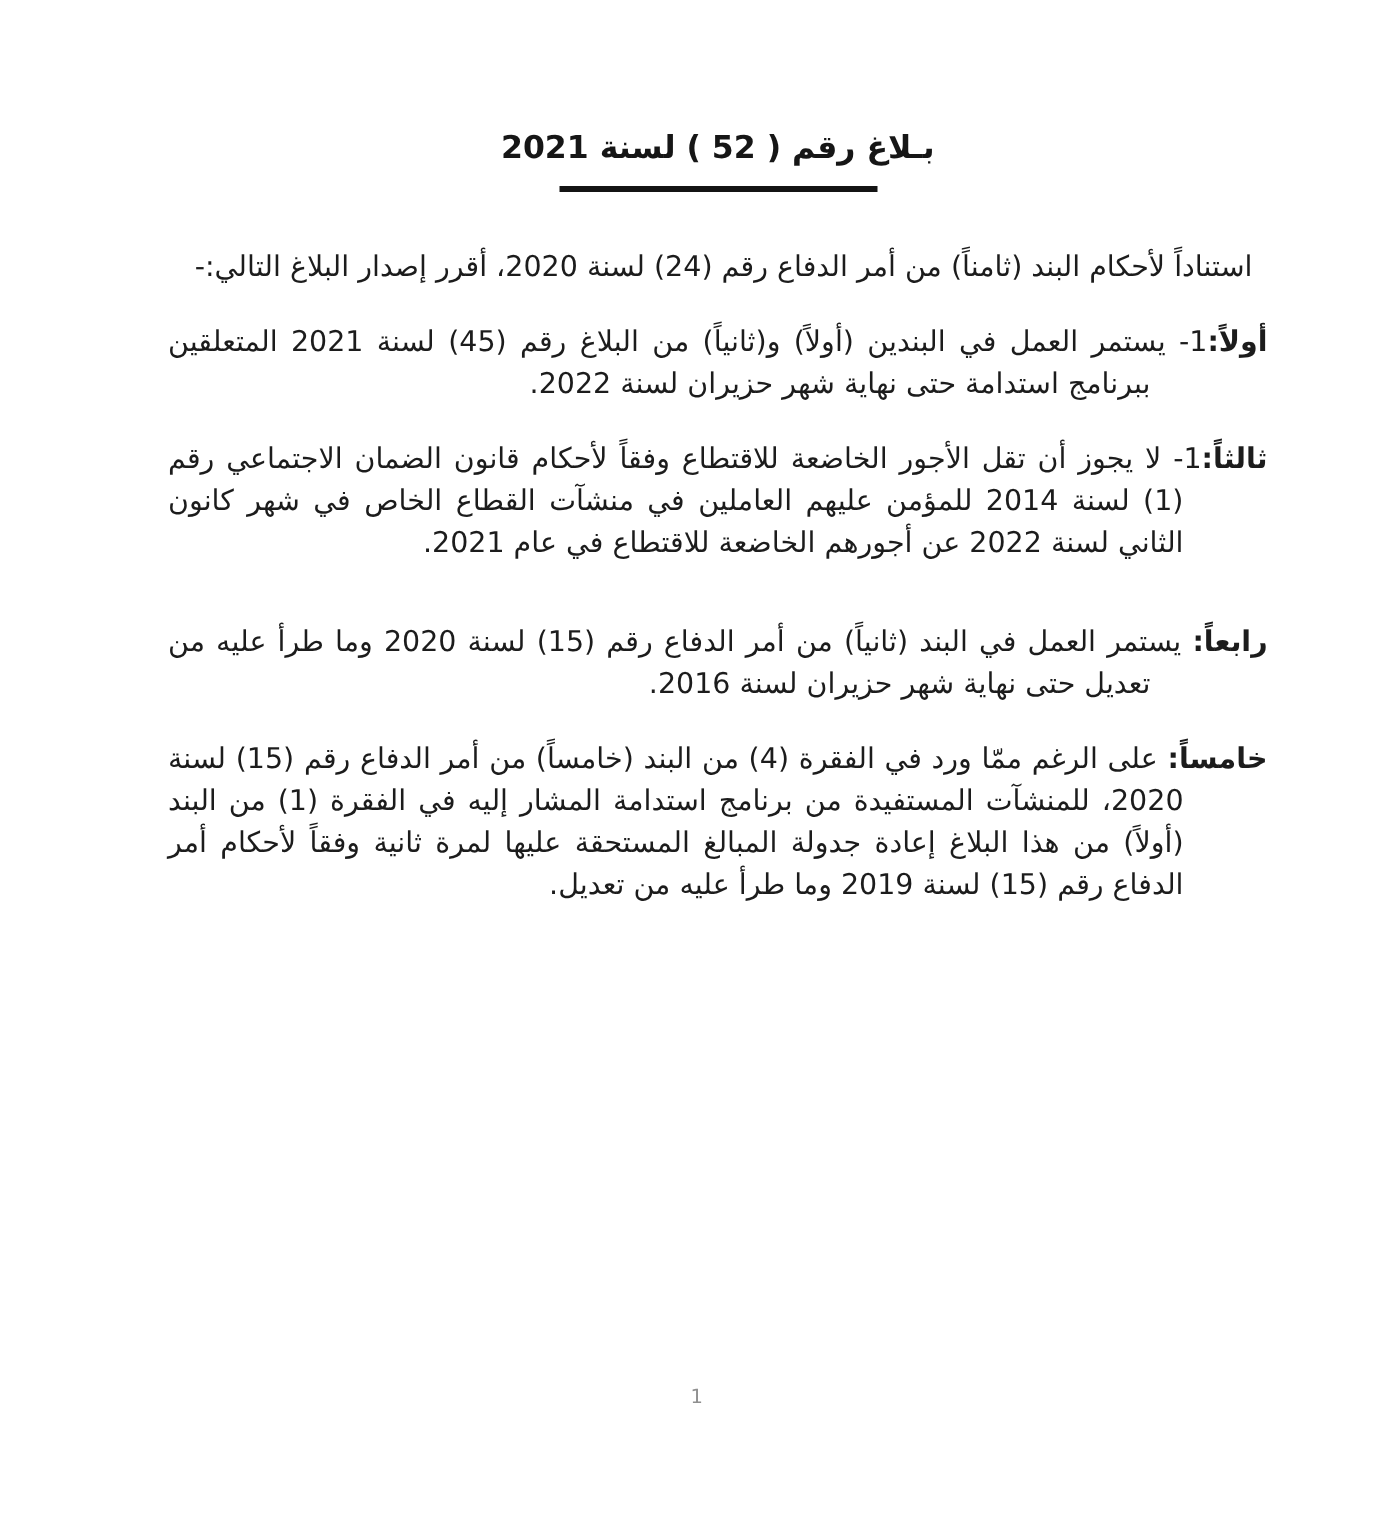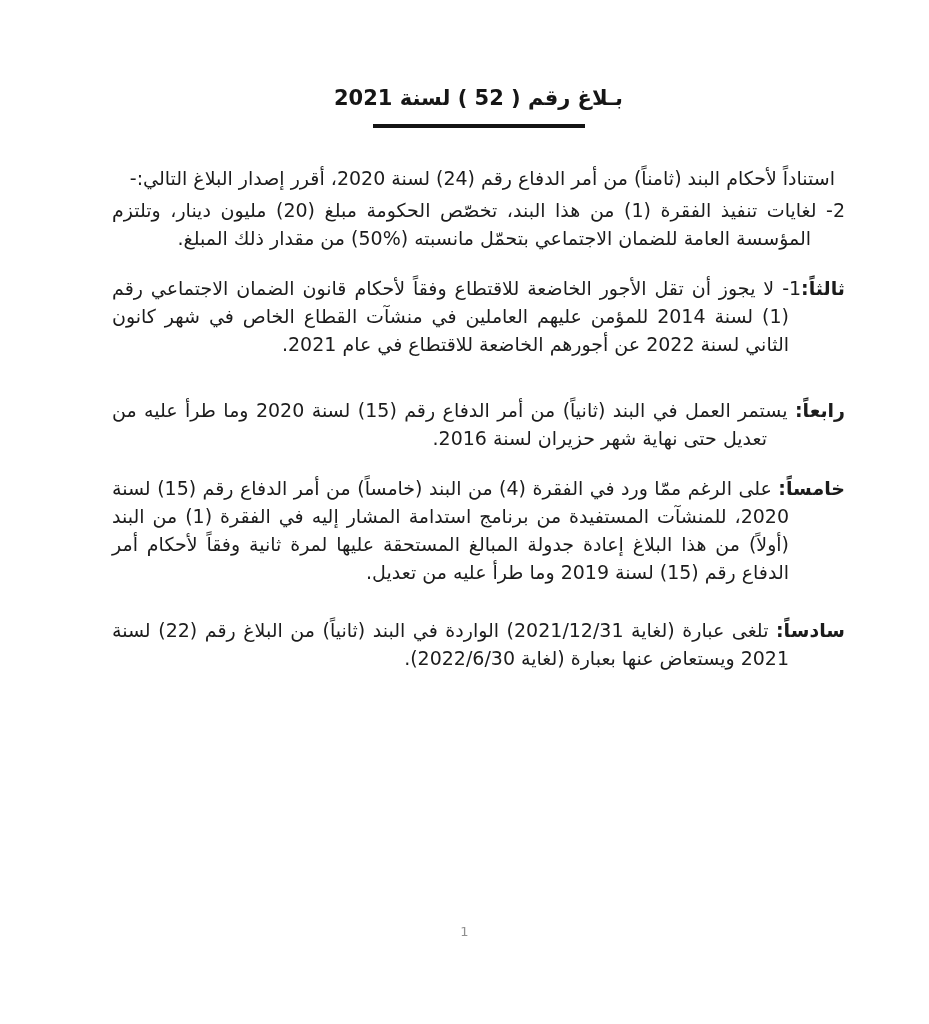--- a/index.html
+++ b/index.html
@@ -67,27 +67,26 @@
 <body>
 
 <div class="page">
   <div class="content">
 
     <h1 class="doc-title">بـلاغ رقم ( 52 ) لسنة 2021</h1>
     <div class="title-underline"></div>
 
     <p class="intro">استناداً لأحكام البند (ثامناً) من أمر الدفاع رقم (24) لسنة 2020، أقرر إصدار البلاغ التالي:-</p>
 
-    <p class="para sub hang-xs mt-xs"><span class="num">2-</span> <span>لغايات تنفيذ الفقرة (1) من هذا البند، تخصّص الحكومة مبلغ (20) مليون دينار، وتلتزم المؤسسة العامة للضمان الاجتماعي بتحمّل مانسبته (%50) من مقدار ذلك المبلغ.</span></p>
+    <p class="para hang-lg"><span class="label">أولاً:</span><span class="num">1-</span> <span>يستمر العمل في البندين (أولاً) و(ثانياً) من البلاغ رقم (45) لسنة 2021 المتعلقين ببرنامج استدامة حتى نهاية شهر حزيران لسنة 2022.</span></p>
 
 
     <p class="para hang-md"><span class="label">ثالثاً:</span><span class="num">1-</span> <span>لا يجوز أن تقل الأجور الخاضعة للاقتطاع وفقاً لأحكام قانون الضمان الاجتماعي رقم (1) لسنة 2014 للمؤمن عليهم العاملين في منشآت القطاع الخاص في شهر كانون الثاني لسنة 2022 عن أجورهم الخاضعة للاقتطاع في عام 2021.</span></p>
 
     <p class="para hang-lg mt-lg"><span class="label">رابعاً:</span> <span>يستمر العمل في البند (ثانياً) من أمر الدفاع رقم (15) لسنة 2020 وما طرأ عليه من تعديل حتى نهاية شهر حزيران لسنة 2016.</span></p>
 
     <p class="para hang-md"><span class="label">خامساً:</span> <span>على الرغم ممّا ورد في الفقرة (4) من البند (خامساً) من أمر الدفاع رقم (15) لسنة 2020، للمنشآت المستفيدة من برنامج استدامة المشار إليه في الفقرة (1) من البند (أولاً) من هذا البلاغ إعادة جدولة المبالغ المستحقة عليها لمرة ثانية وفقاً لأحكام أمر الدفاع رقم (15) لسنة 2019 وما طرأ عليه من تعديل.</span></p>
 
-    <p class="para hang-md mt-md"><span class="label">سادساً:</span> <span>تلغى عبارة (لغاية 2021/12/31) الواردة في البند (ثانياً) من البلاغ رقم (22) لسنة 2021 ويستعاض عنها بعبارة (لغاية 2022/6/30).</span></p>
 
   </div>
 
   <div class="page-number">1</div>
 </div>
 
 </body></html>

